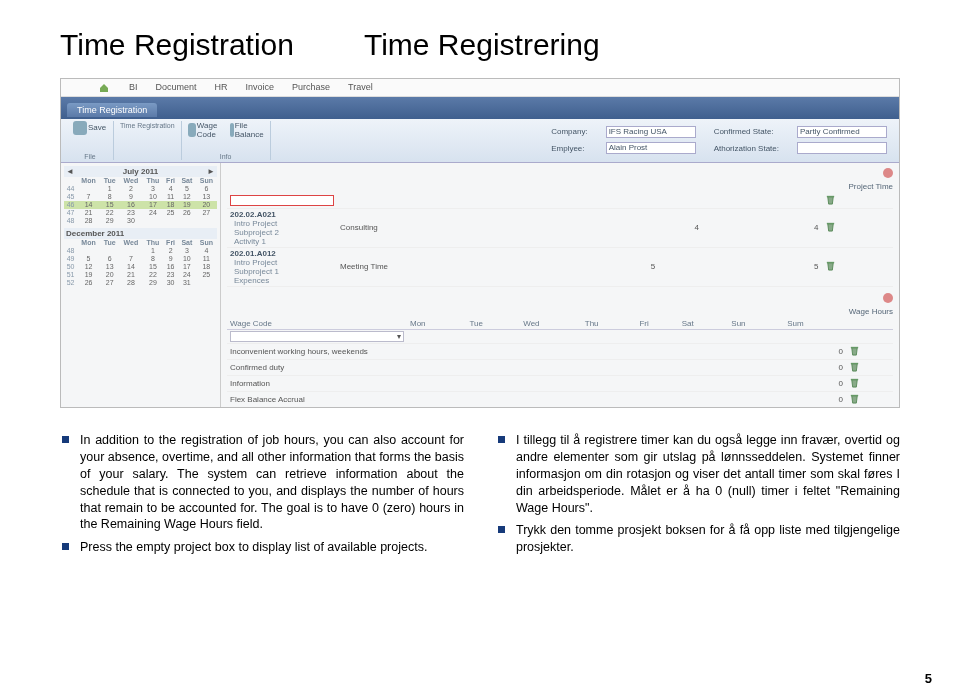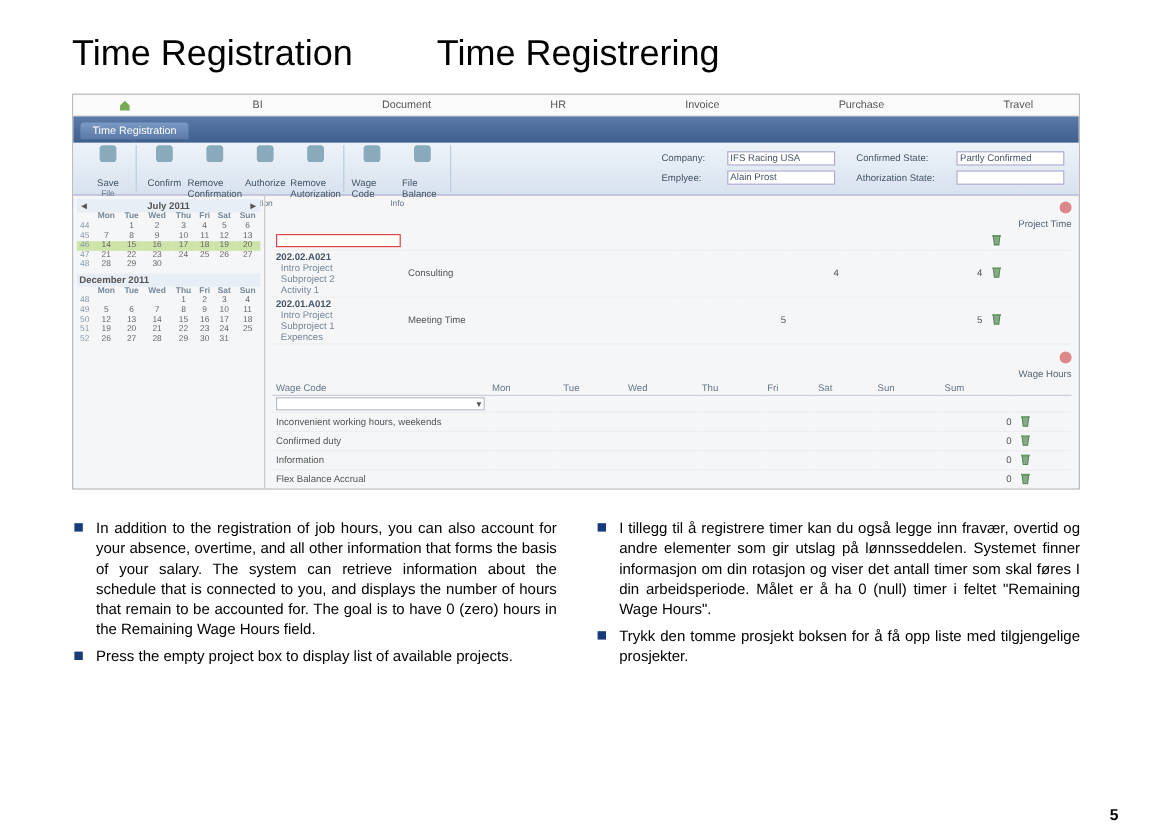--- a/index.html
+++ b/index.html
@@ -1,27 +1,27 @@
 <!DOCTYPE html>
 <html><head>
 <meta charset="utf-8">
 <style>
   * { box-sizing: border-box; margin: 0; padding: 0; }
   body { width: 960px; height: 696px; background: #fff; font-family: Arial, sans-serif; position: relative; overflow: hidden; }
   .header { display: flex; gap: 70px; padding: 28px 60px 12px; }
   .header h1 { font-size: 30px; font-weight: normal; color: #000; }
   .shot { margin: 4px 60px 10px; border: 1px solid #bbb; background: #f5f6f7; position: relative; height: 330px; overflow: hidden; }
-  .menubar { display: flex; gap: 18px; padding: 3px 38px; font-size: 9px; color: #555; background: #fafafa; border-bottom: 1px solid #ddd; justify-content: space-between; }
+  .menubar { display: flex; gap: 18px; padding: 3px 38px; font-size: 9px; color: #555; background: #fafafa; border-bottom: 1px solid #ddd; }
   .menubar span svg { vertical-align: middle; margin-right:2px;}
   .tabbar { background: linear-gradient(#5b7aa8,#3f5f8e); padding: 2px 6px; }
   .tab { display: inline-block; background: linear-gradient(#7a9ac4,#5b7aa8); color: #fff; font-size: 9px; padding: 2px 10px; border-radius: 3px 3px 0 0;}
   .ribbon { background: linear-gradient(#eef3f9,#d7e2ef); border-bottom:1px solid #aac; display:flex; padding:2px 6px; font-size:8px; color:#456; height:44px; }
   .ribbon .grp { display:flex; flex-direction:column; align-items:center; justify-content:space-between; padding:0 6px; border-right:1px solid #bcd; }
   .ribbon .grp .row { display:flex; gap:8px;}
-  .ribbon .btn { display:flex; flex-direction:column; align-items:center; gap:13px; width:34px;}
+  .ribbon .btn { display:flex; flex-direction:row; align-items:center; gap:1px; width:34px;}
   .ribbon .btn .ic { width:14px; height:14px; border-radius:3px; background:#8ab; }
   .ribbon .secname { font-size:7px; color:#678; margin-top:1px;}
   .rightfields { margin-left:auto; display:grid; grid-template-columns:auto 90px auto 90px; gap:2px 18px; align-items:center; font-size:8px; padding:4px 6px; color:#456;}
   .rightfields .fld { background:#fff; border:1px solid #aac; height:12px; padding:0 2px; font-size:8px;}
   .body { display:flex; height:calc(100% - 70px); }
   .cal { width:160px; border-right:1px solid #ccc; padding:3px; font-size:7.5px; color:#555; }
   .cal .mhdr { display:flex; justify-content:space-between; align-items:center; background:#e8eef5; padding:1px 2px; font-weight:bold; font-size:8px;}
   .cal table { width:100%; border-collapse:collapse; font-size:7px; }
   .cal th, .cal td { text-align:center; padding:0.5px; color:#666;}
   .cal th { color:#789;}
@@ -74,38 +74,20 @@
     <div class="grp">
       <div class="row">
         <div class="btn">
             <span class="ic"></span>
             <span>Save</span>
           </div>
       </div>
       <div class="secname">File</div>
     </div>
     <div class="grp">
-      <div class="row">
-        <div class="btn">
-            <span class="ic"></span>
-            <span>Confirm</span>
-          </div>
-        <div class="btn">
-            <span class="ic"></span>
-            <span>Remove Confirmation</span>
-          </div>
-        <div class="btn">
-            <span class="ic"></span>
-            <span>Authorize</span>
-          </div>
-        <div class="btn">
-            <span class="ic"></span>
-            <span>Remove Autorization</span>
-          </div>
-      </div>
       <div class="secname">Time Registration</div>
     </div>
     <div class="grp">
       <div class="row">
         <div class="btn">
             <span class="ic"></span>
             <span>Wage Code</span>
           </div>
         <div class="btn">
             <span class="ic"></span>

